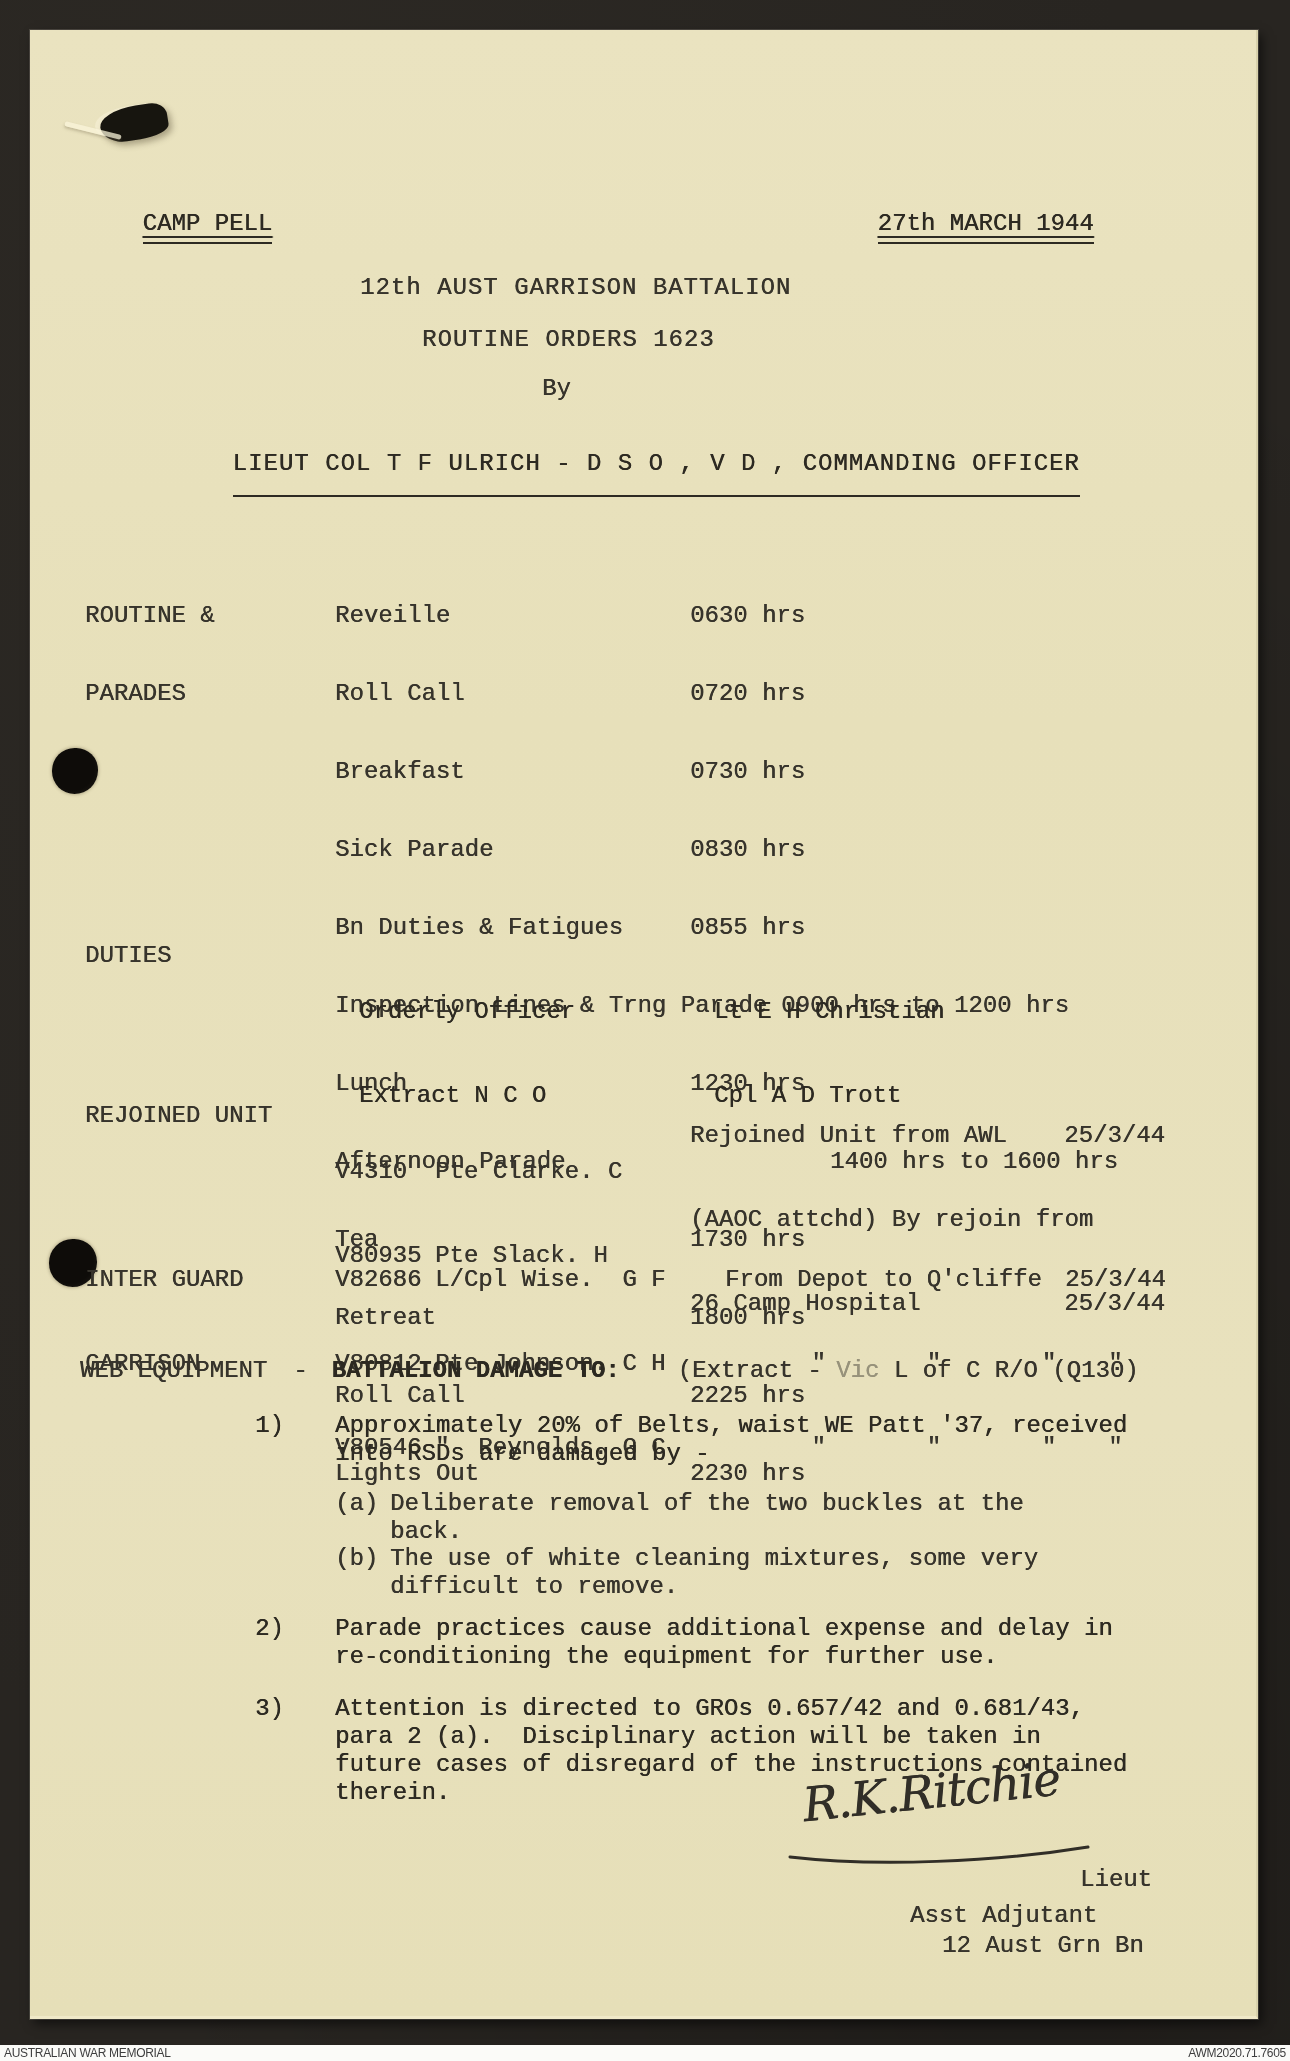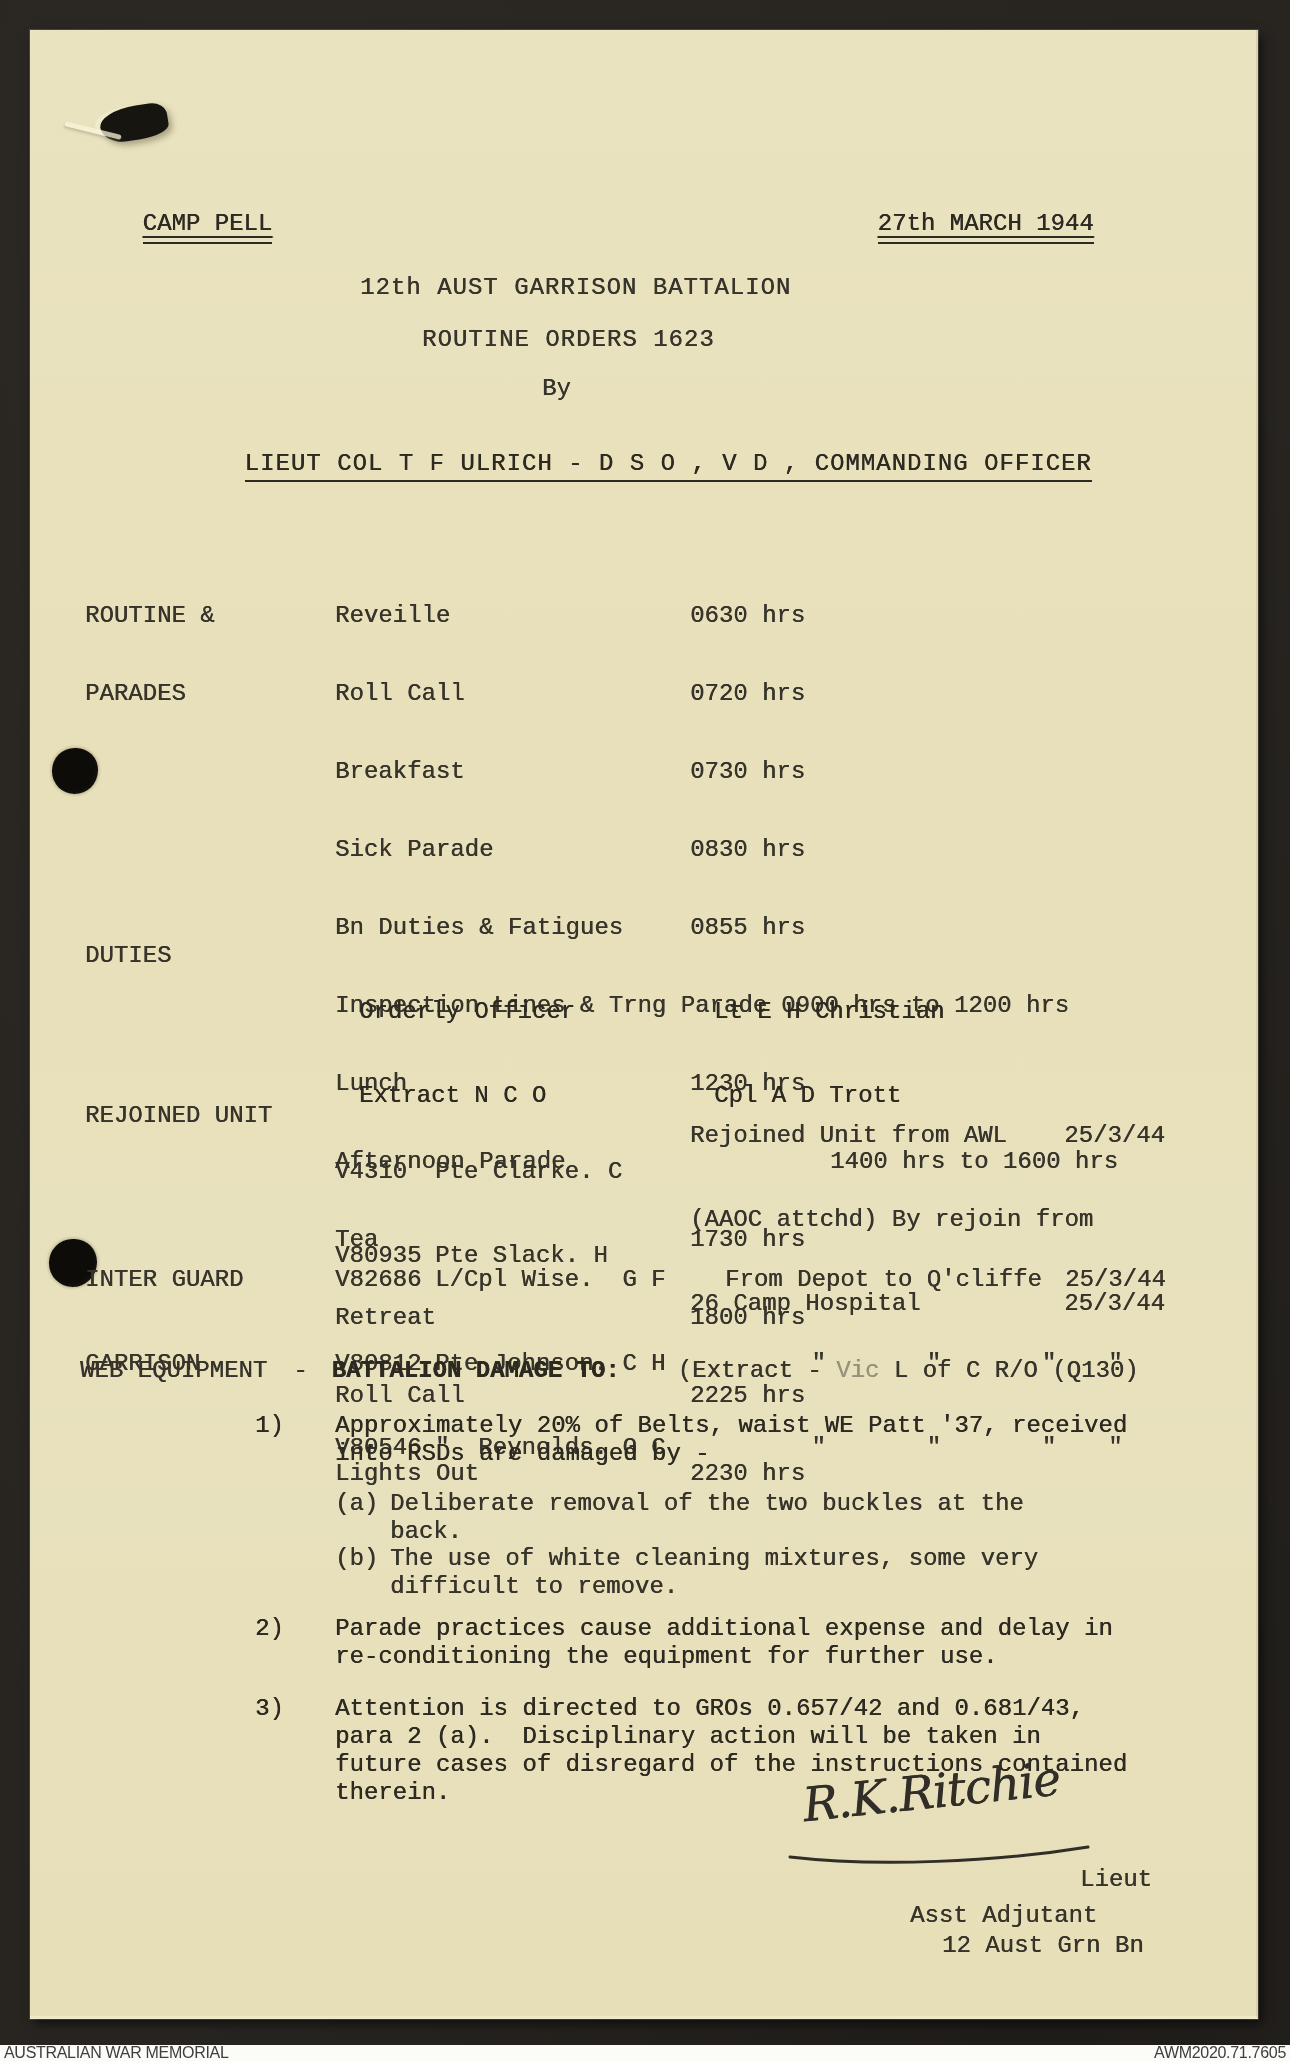--- a/index.html
+++ b/index.html
@@ -18,21 +18,21 @@
     position:absolute;left:30px;top:30px;width:1226px;height:1986px;
     background:linear-gradient(180deg,#eae3c0 0%,#e7e0ba 35%,#e8e1bd 70%,#e6dfb8 100%);
     color:#37342c;
     font-size:24px;line-height:28px;
     text-shadow:0.4px 0 0 currentColor;
     box-shadow:0 0 0 1px rgba(255,250,225,.15), 4px 5px 10px rgba(0,0,0,.55);
     border-bottom:3px solid #f0e9c8;border-right:2px solid #d8d1ab;
   }
   .abs{position:absolute;white-space:pre;}
   .dark{color:#2d2a22;}
-  .uline{border-bottom:2px solid currentColor;padding-bottom:3px;margin-left:12px;}
+  .uline{border-bottom:2px solid currentColor;padding-bottom:18px;}
   .uline2{border-bottom:2px solid currentColor;padding-bottom:5px;
     text-decoration:underline;text-decoration-thickness:2px;text-underline-offset:6px;}
   .ls1{letter-spacing:1px;}
   
   .tear{
     position:absolute;left:70px;top:76px;width:68px;height:34px;background:#17150f;
     border-radius:70% 30% 55% 45% / 60% 50% 40% 65%;
     transform:rotate(-9deg);
     box-shadow:3px 4px 6px rgba(90,82,58,.45), -6px -2px 0 -1px rgba(248,242,216,.55);
   }
@@ -74,21 +74,21 @@
     position:absolute;left:772px;top:1748px;
     font-family:"DejaVu Serif", serif;font-style:italic;
     font-size:47px;letter-spacing:-1px;color:#312e27;
     transform:rotate(-6deg);text-shadow:0.5px 0 0 currentColor;white-space:pre;
   }
   .sig-underline{position:absolute;left:756px;top:1812px;}
   .sig-line{position:absolute;white-space:pre;}
   
   .footer-bar{
     position:absolute;left:0;bottom:0;width:1290px;height:16px;background:#fbfbf8;
-    font-family:"Liberation Sans", sans-serif;font-size:16px;color:#3e3e3e;
+    font-family:"Liberation Sans", sans-serif;font-size:12px;color:#3e3e3e;
     display:flex;justify-content:space-between;align-items:center;
     padding:0 4px;box-sizing:border-box;letter-spacing:-0.3px;
   }
 </style>
 </head>
 <body>
 
 <div class="bg-noise"></div>
 
 <div class="paper">

